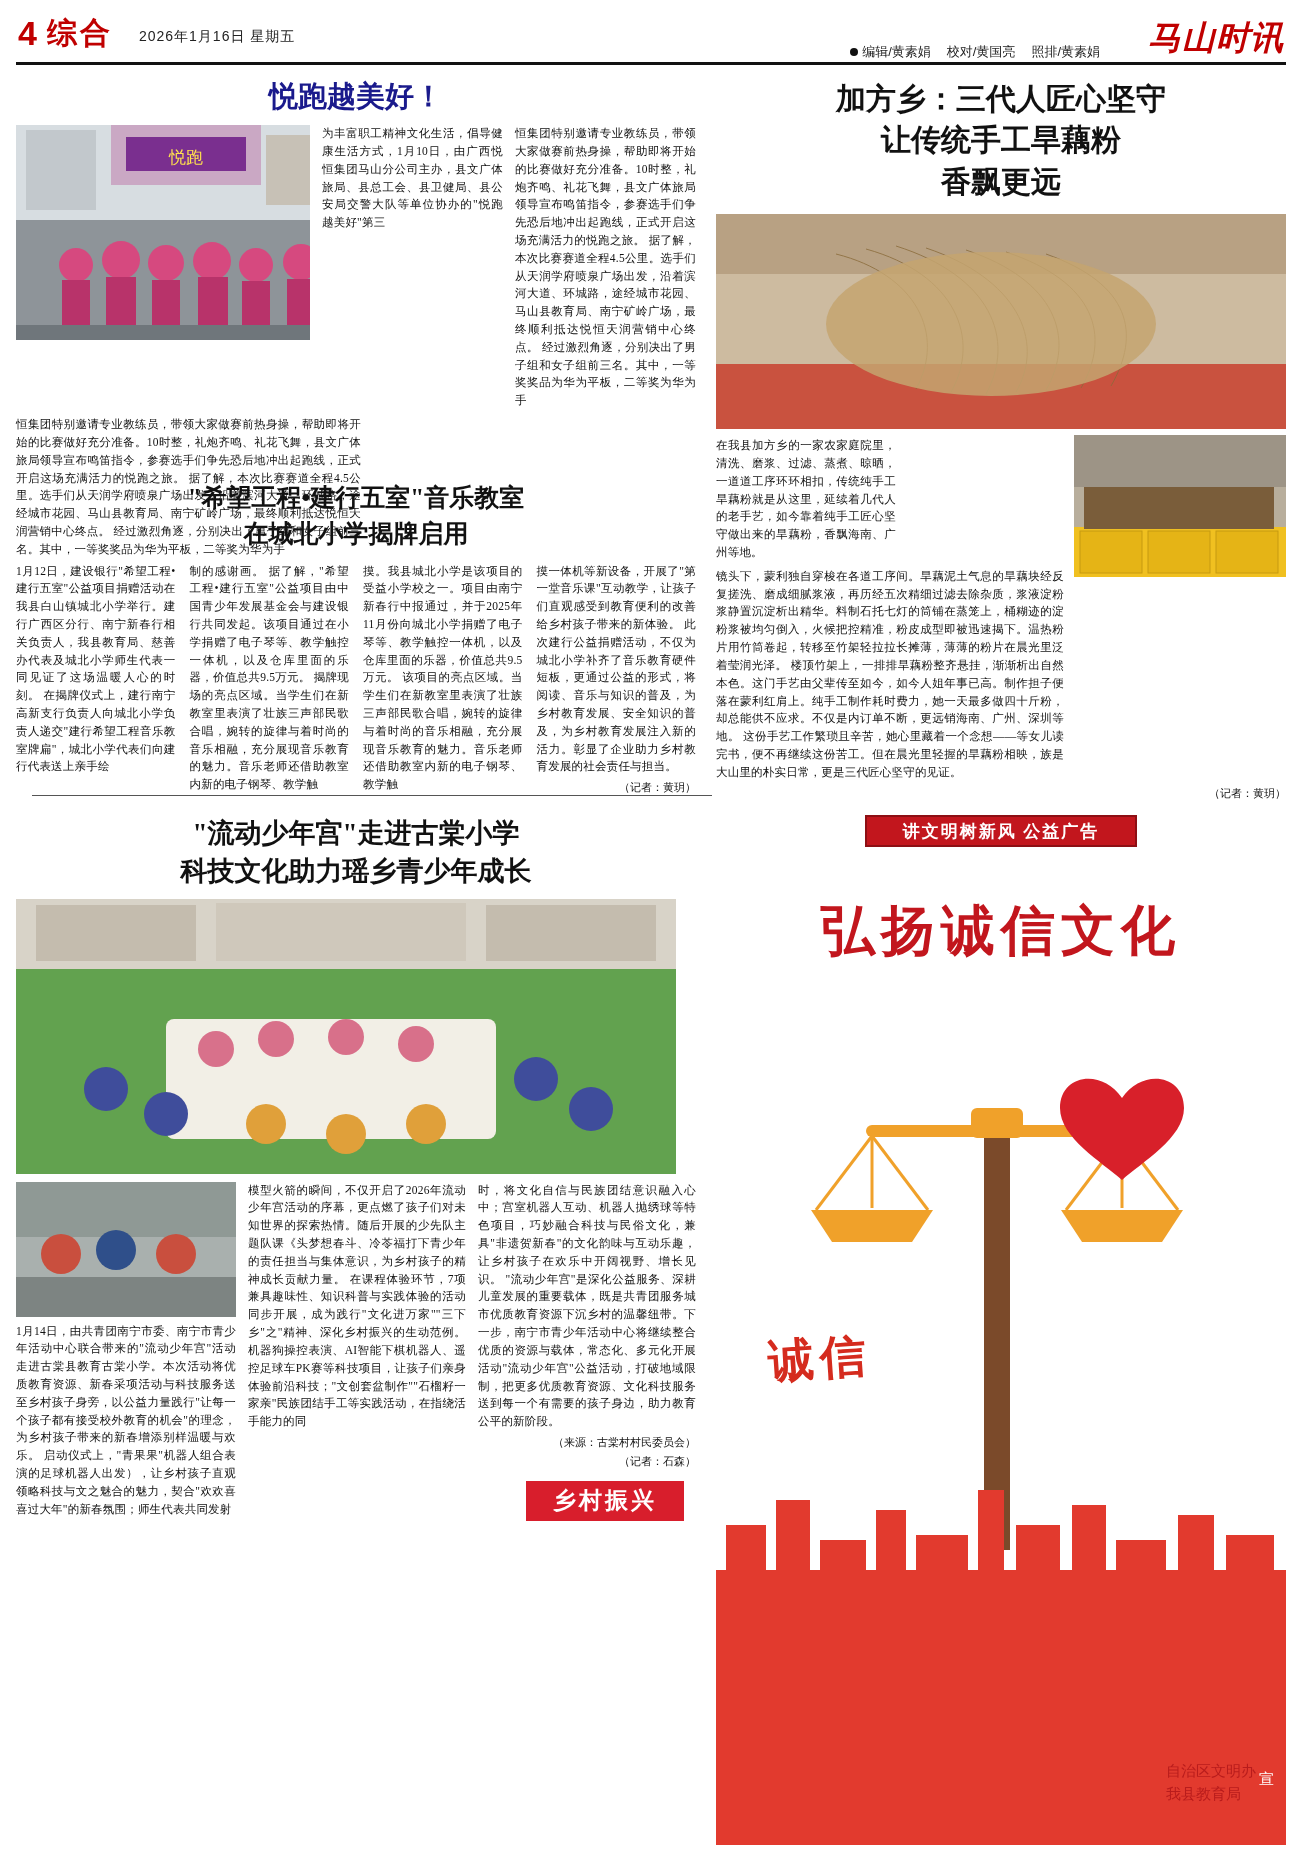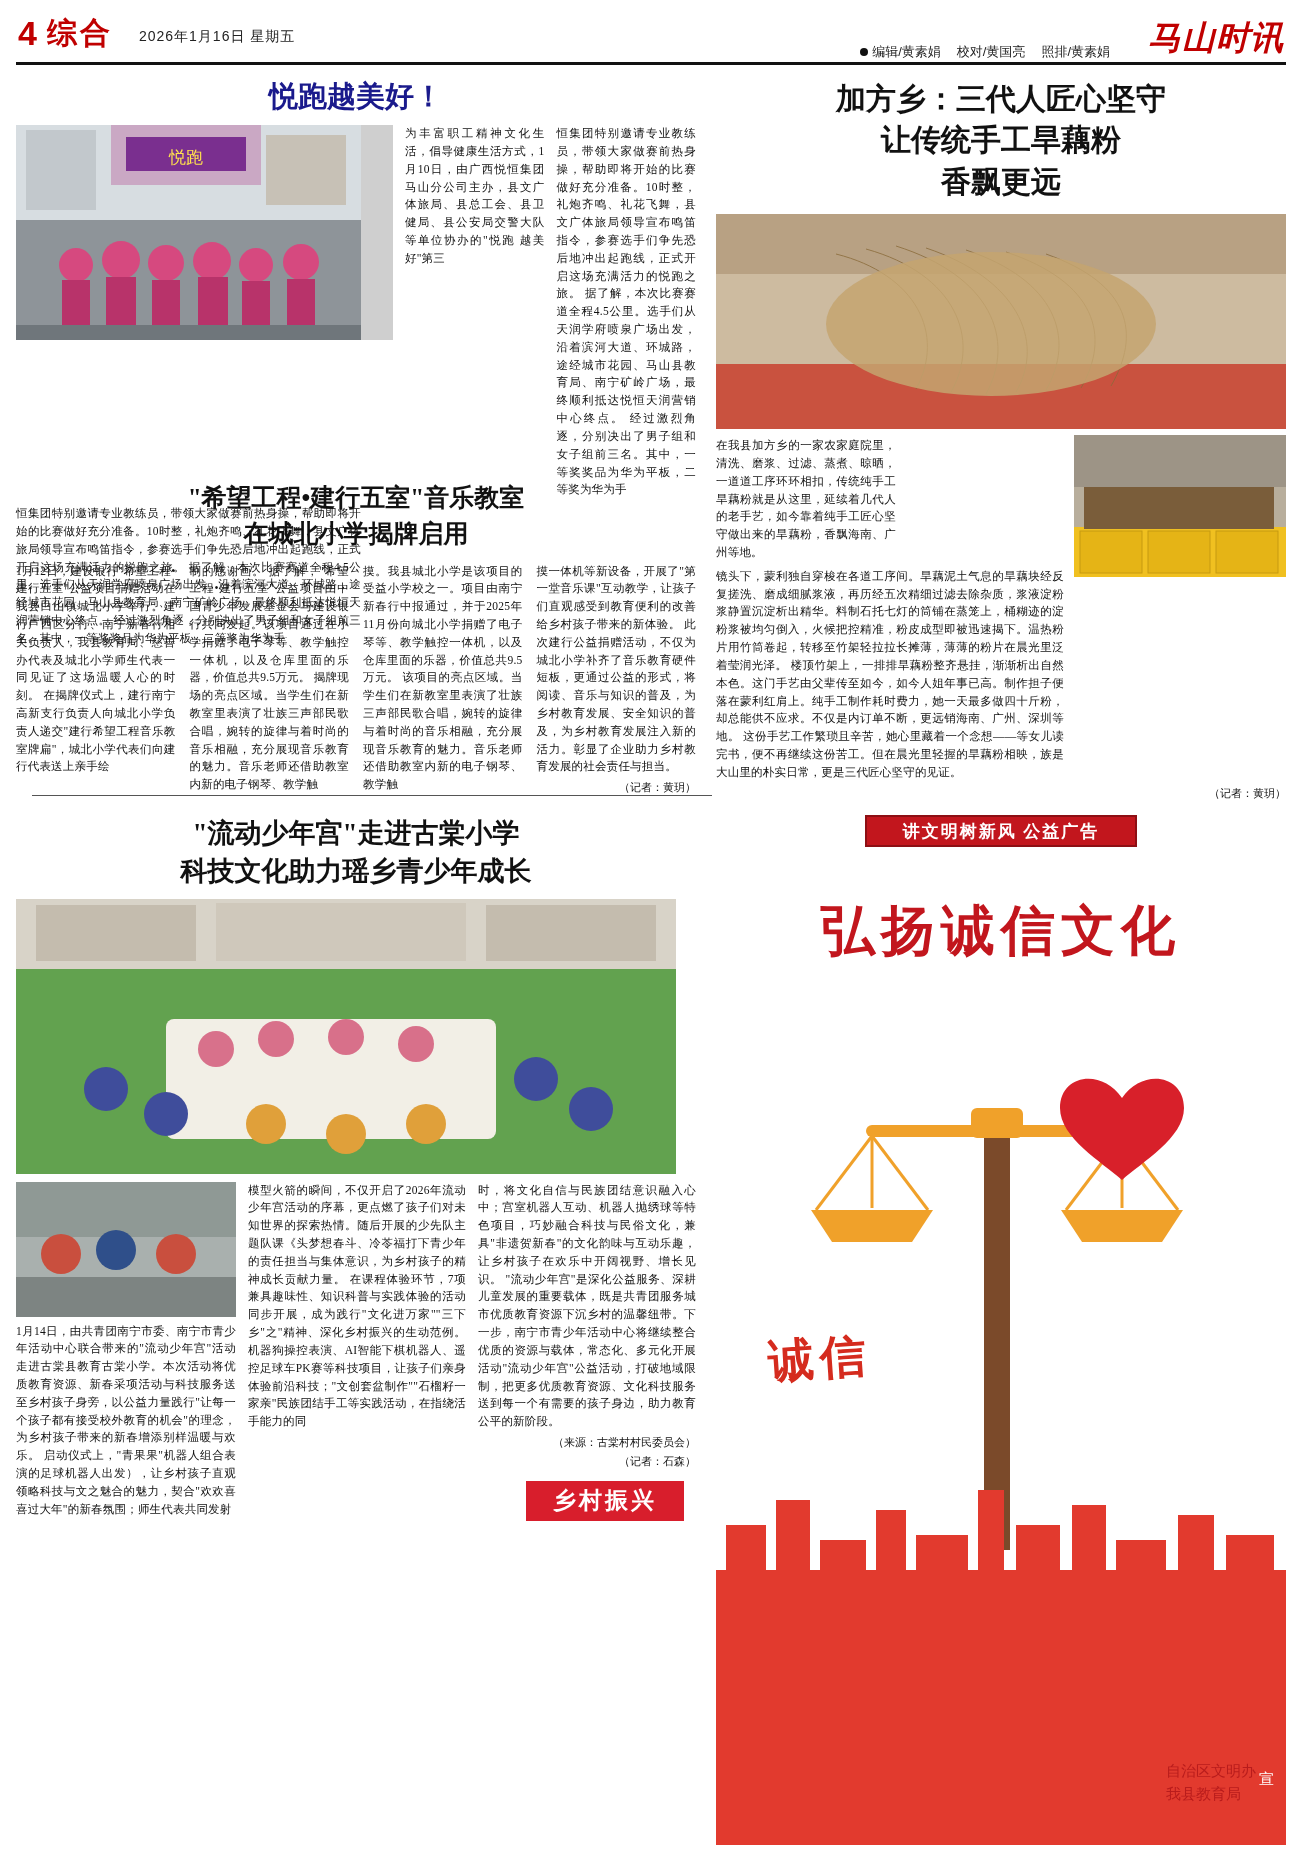--- a/index.html
+++ b/index.html
@@ -33,21 +33,21 @@
     margin-top:8px;
   }
   .credits {
     margin-left:auto; display:flex; align-items:flex-end;
     font-size:13px; color:#222; gap:16px;
     font-family:"Liberation Sans", sans-serif;
     margin-top:8px;
   }
   .credits .dot { width:8px; height:8px; background:#111; border-radius:50%; display:inline-block; margin-right:4px; }
   .paper-logo {
-    margin-left:22px;
+    margin-left:32px;
     font-size:33px; font-weight:bold; color:#c00000;
     font-family:"Liberation Serif", serif;
     letter-spacing:1px;
     font-style:italic;
     margin-top:2px;
   }
   .rule { height:3px; background:#111; margin:0 16px; }
   .rule.thin { height:1px; background:#555; }
 
   
@@ -61,21 +61,21 @@
     color:#111; letter-spacing:0.2px;
   }
 
   
   #page { position:relative; width:1302px; height:1867px; }
 
   
   .story-run { position:absolute; left:16px; top:78px; width:680px; }
   .story-run .headline { font-size:29px; line-height:1.28; color:#1a1a8c; }
   .run-body { display:flex; margin-top:10px; gap:12px; }
-  .run-photo { width:377px; height:215px; }
+  .run-photo { width:294px; height:215px; }
   .run-cols { flex:1; display:flex; gap:12px; }
   .run-cols .c { width:50%; }
 
   
   .badge-green {
     margin-top:6px; width:178px; height:40px; border-radius:6px;
     background:linear-gradient(180deg,#3fae3f,#1f8a22);
     color:#fff; display:flex; align-items:center; justify-content:center;
     font-size:19px; font-weight:bold; letter-spacing:2px;
     font-family:"Liberation Sans", sans-serif;

